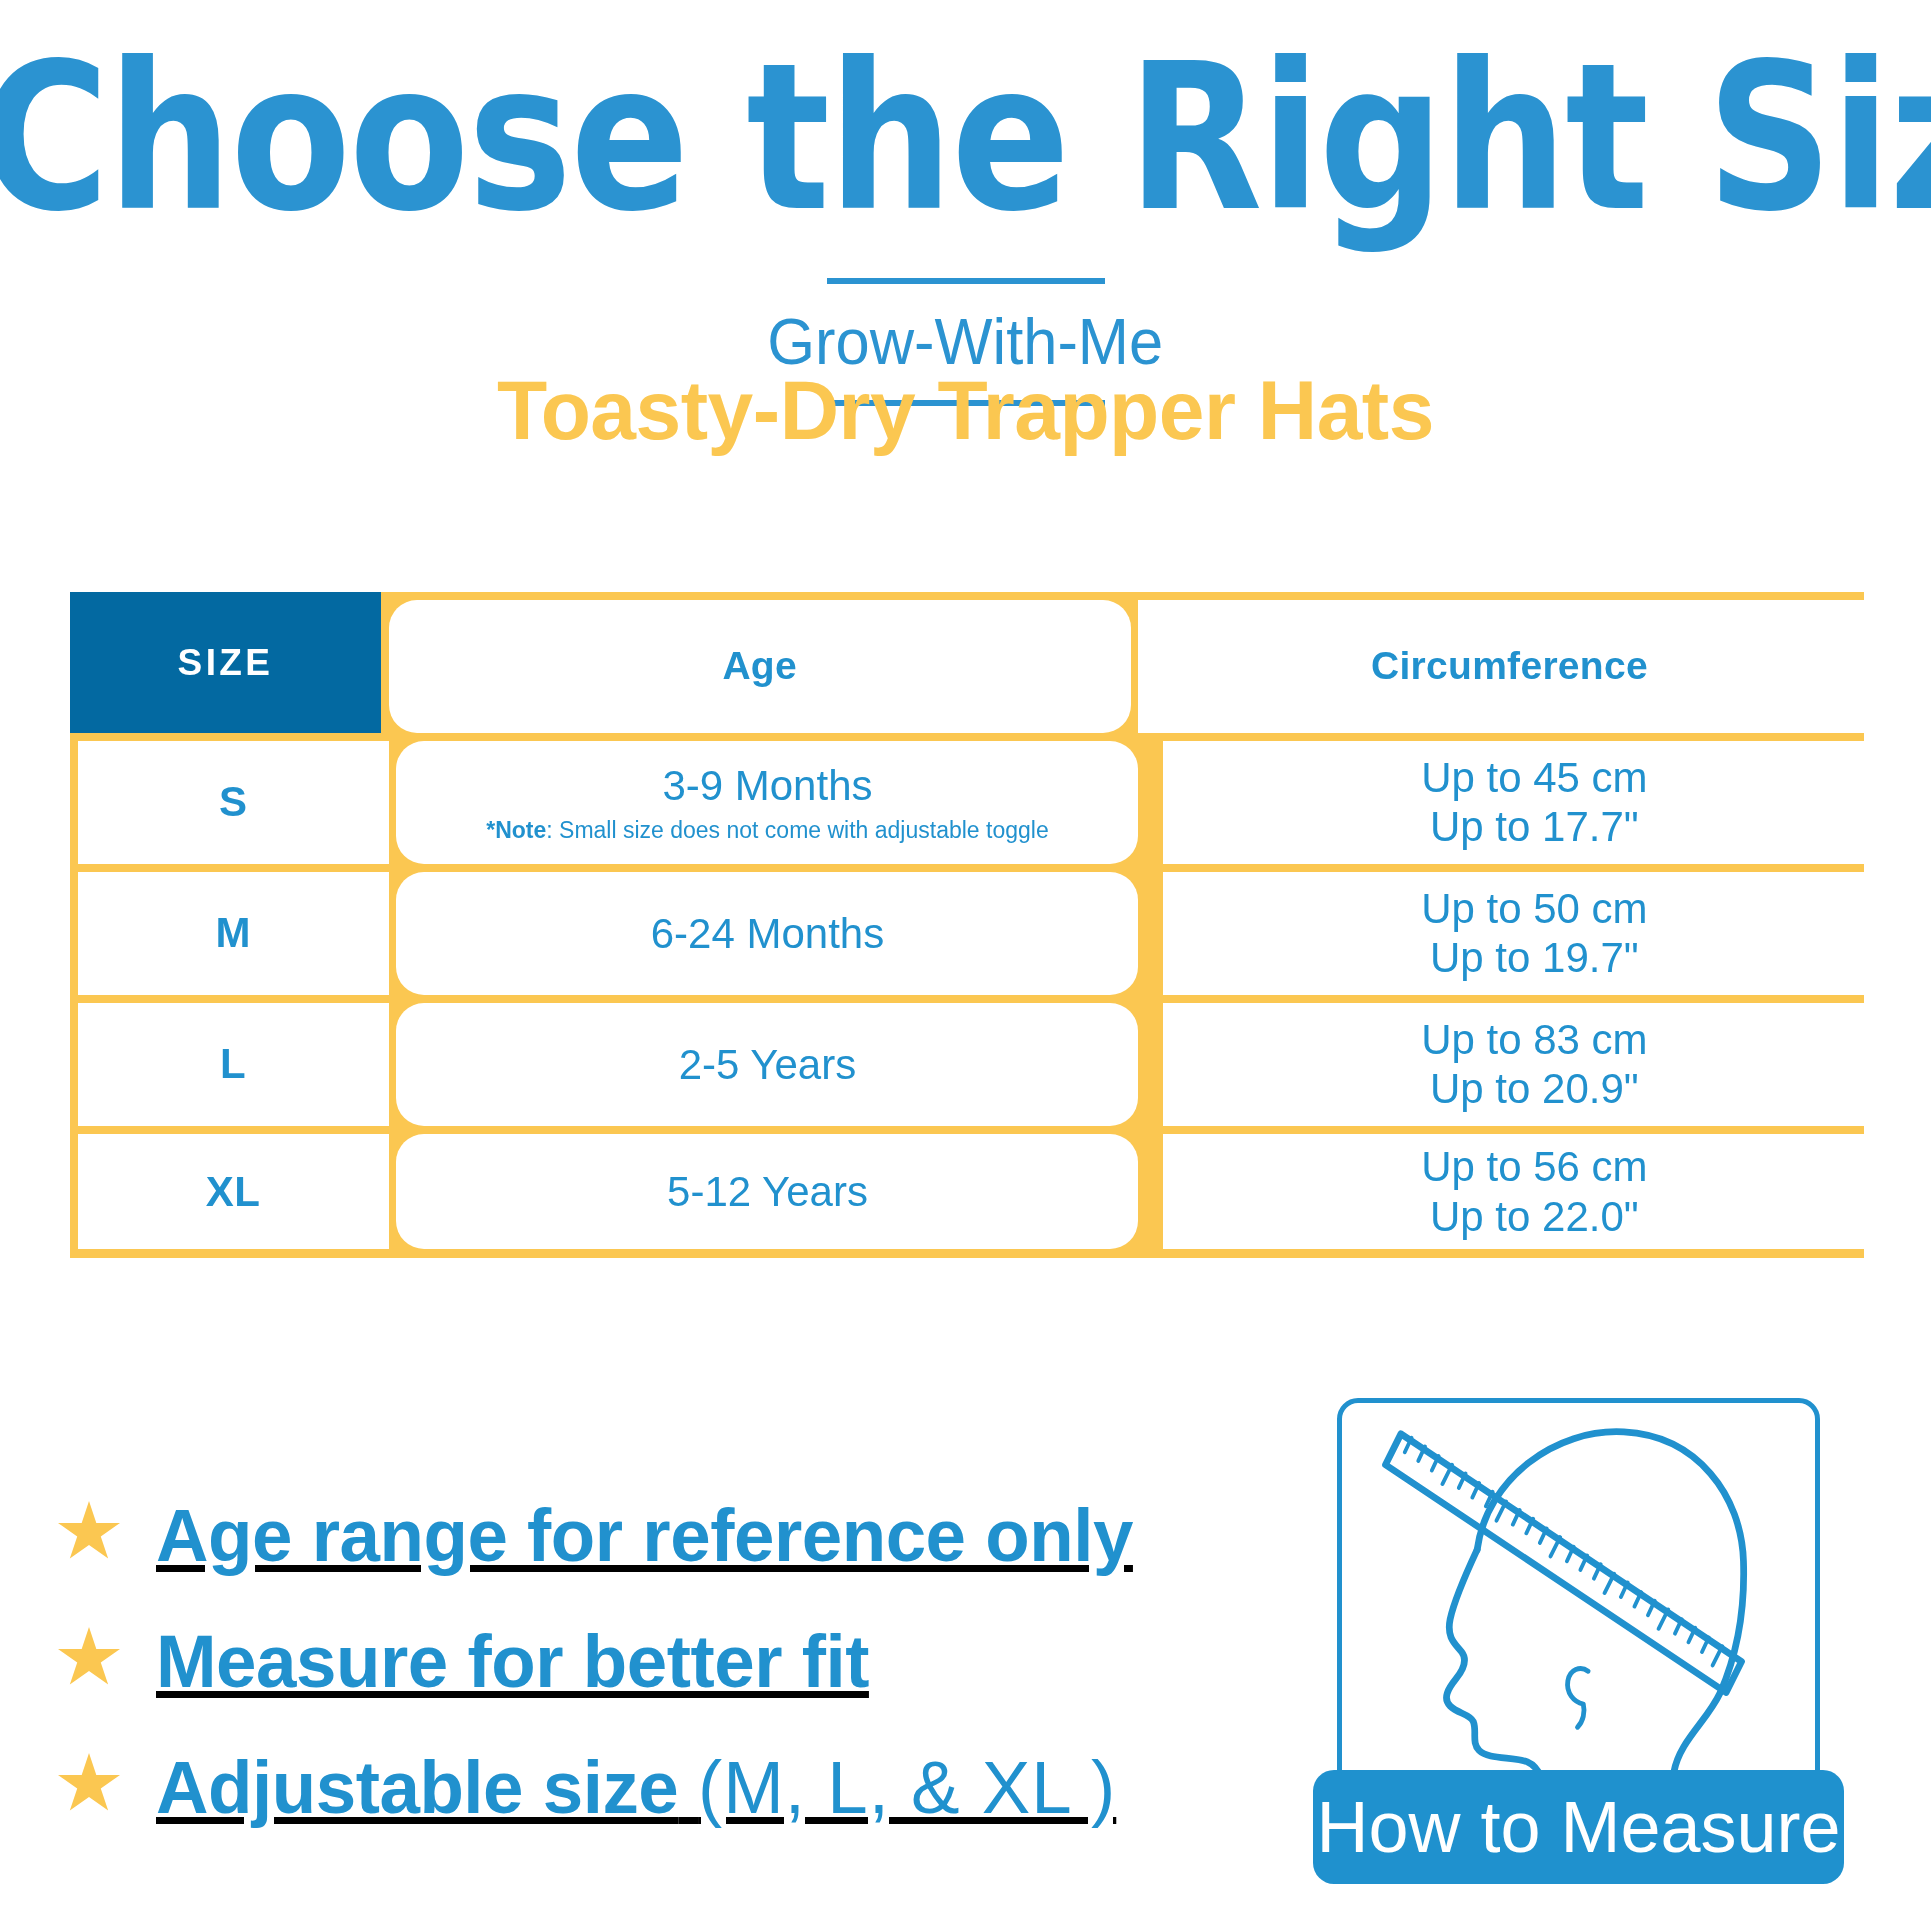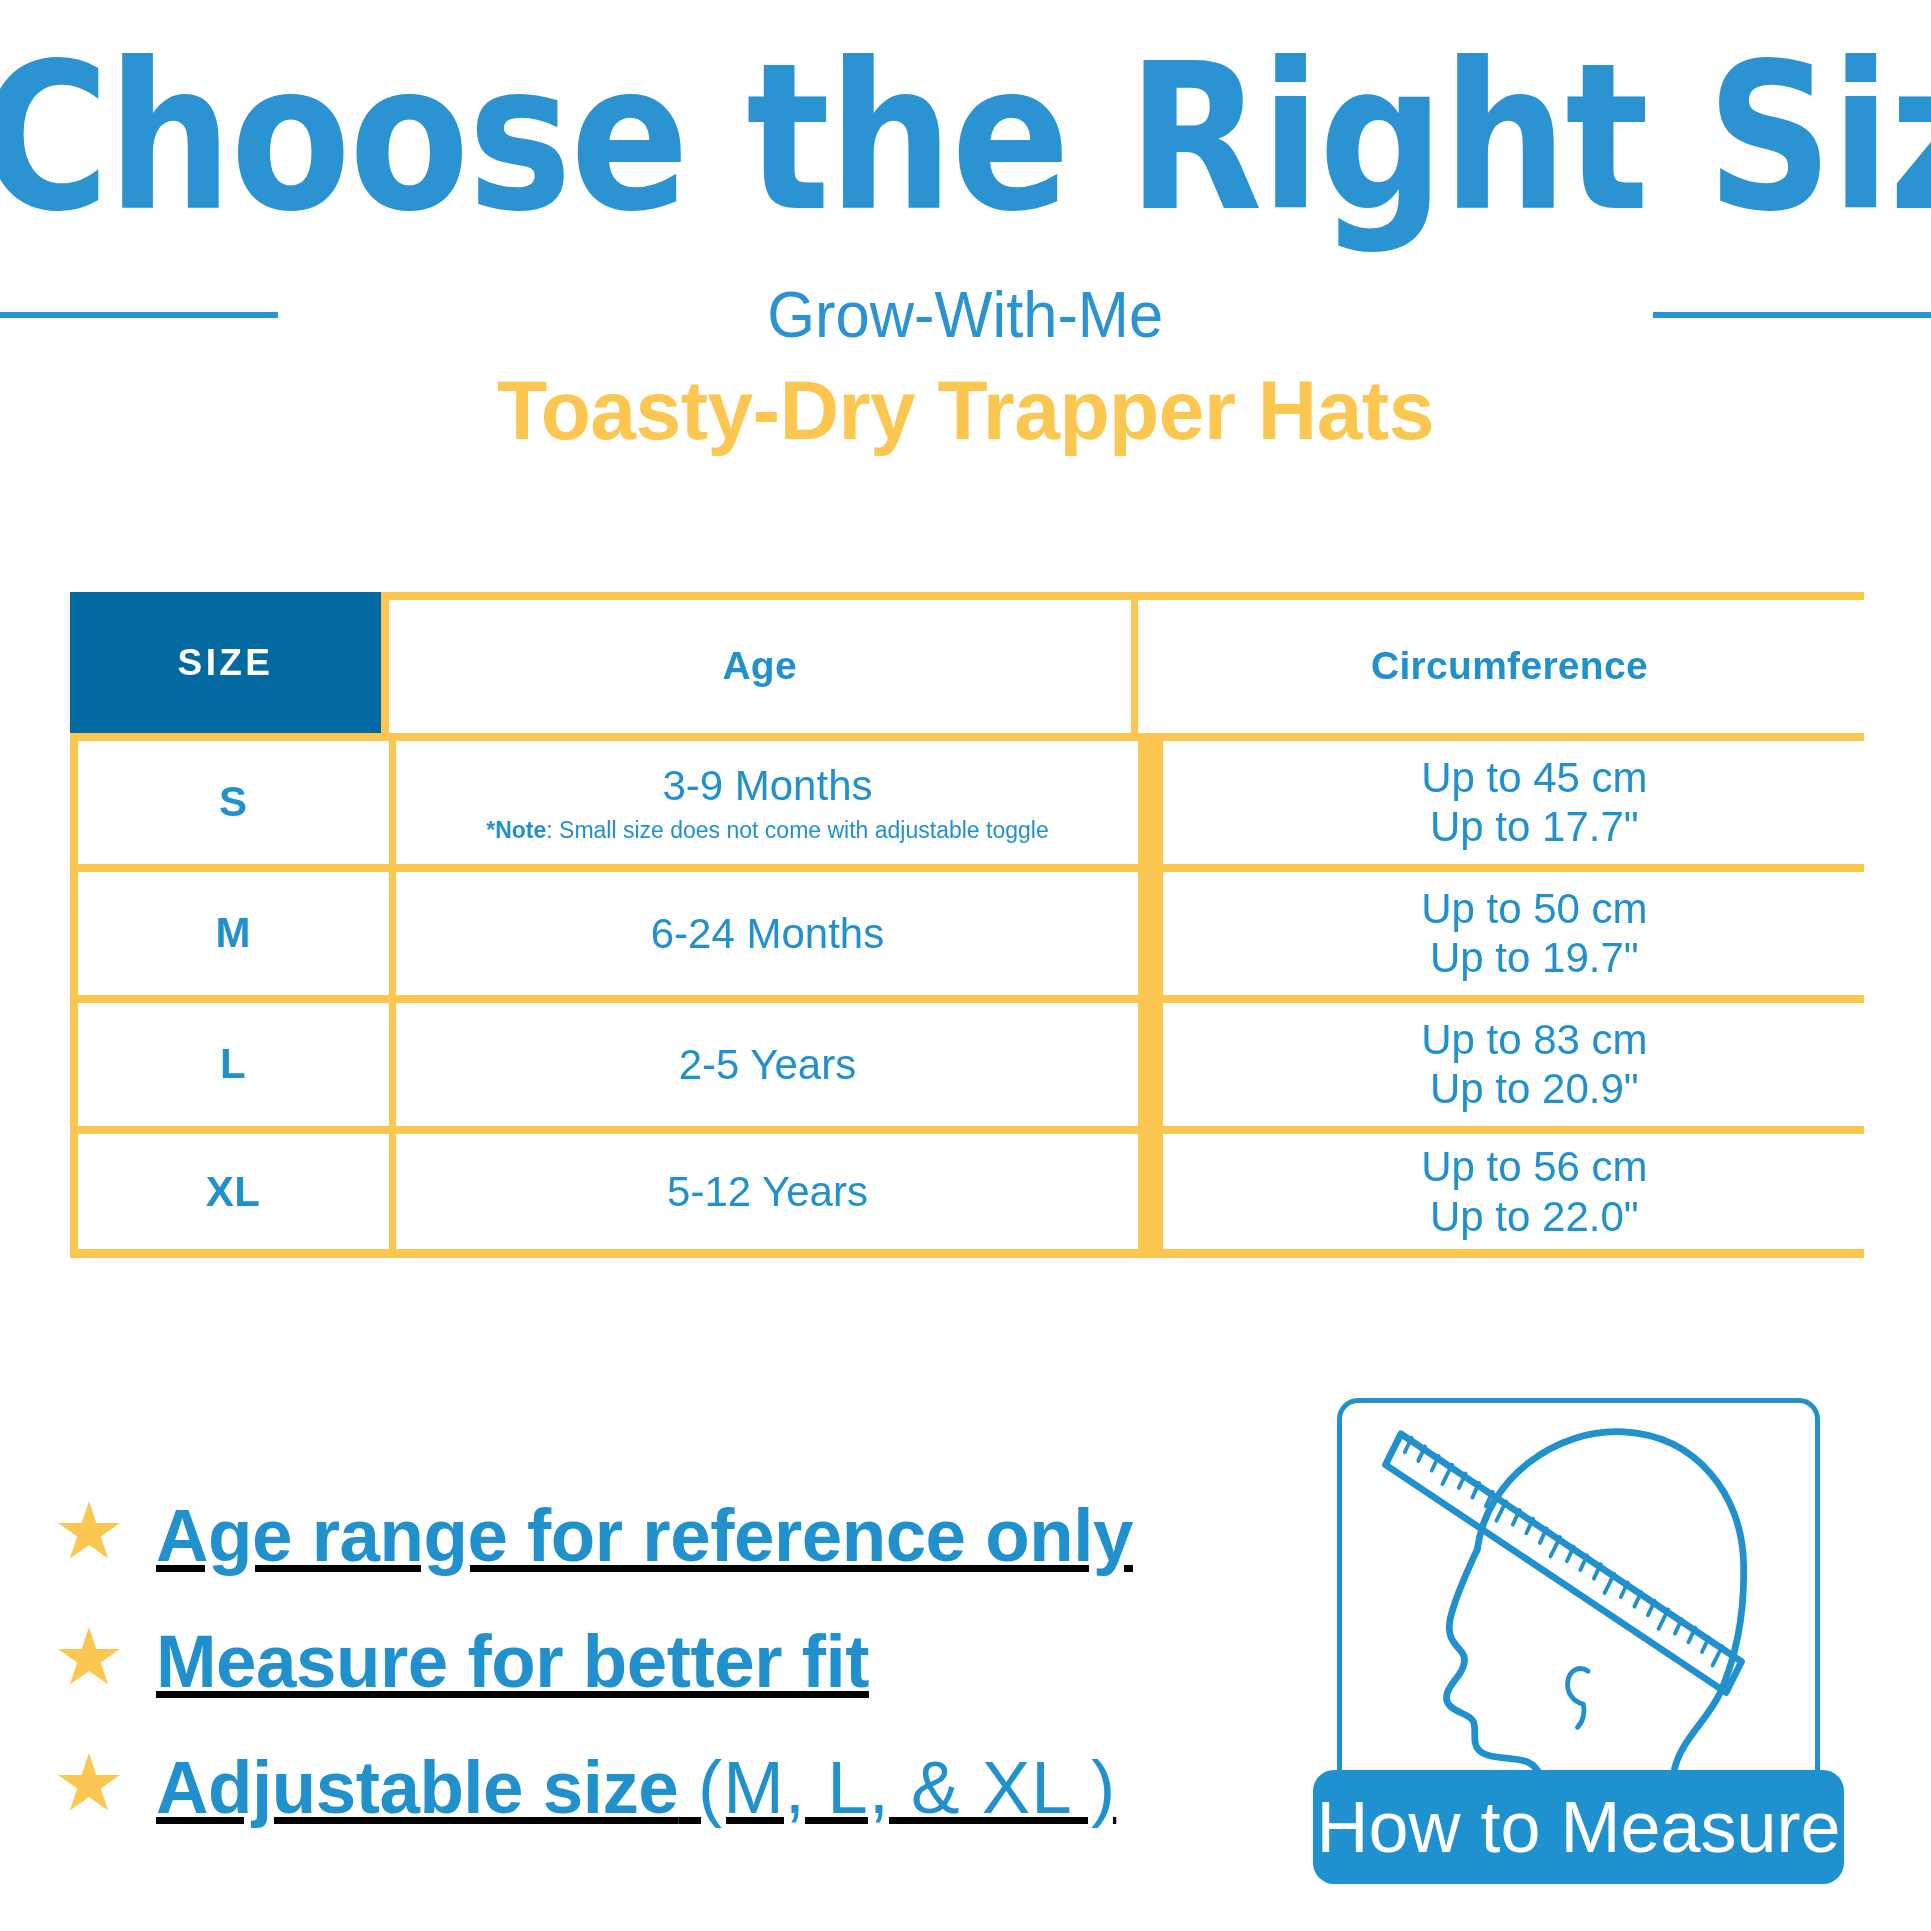--- a/index.html
+++ b/index.html
@@ -35,22 +35,23 @@
     white-space: nowrap;
   }
 
   .subtitle-row {
     position: absolute;
     left: 0;
     top: 278px;
     width: 1931px;
     display: flex;
     align-items: center;
-    justify-content: space-between;
-    gap: 8px;
+    justify-content: flex-start;
+    gap: 21px;
+    flex-direction: column;
   }
   .rule {
     height: 5.8px;
     background: #2b93d1;
     width: 278px;
     flex: 0 0 auto;
   }
   .subtitle {
     color: #2b93d1;
     font-size: 64px;
@@ -93,21 +94,21 @@
   .tcell {
     box-sizing: border-box;
     display: flex;
     flex-direction: column;
     align-items: center;
     justify-content: center;
     text-align: center;
     color: #2191ce;
   }
   .col-size  { width: 311px;  flex: 0 0 311px; }
-  .col-age   { width: 742px;  flex: 0 0 742px; }
+  .col-age   { width: 742px;  flex: 0 0 742px; border-radius: 28px; }
   .col-circ  { width: 742px;  flex: 0 0 742px; }
 
   
   .thead { height: 141px; }
   .thead .tcell { background: #ffffff; margin: 7.7px 0 0 0; }
   .thead .col-size {
     background: #0369a1;
     color: #ffffff;
     font-weight: bold;
     font-size: 37px;

